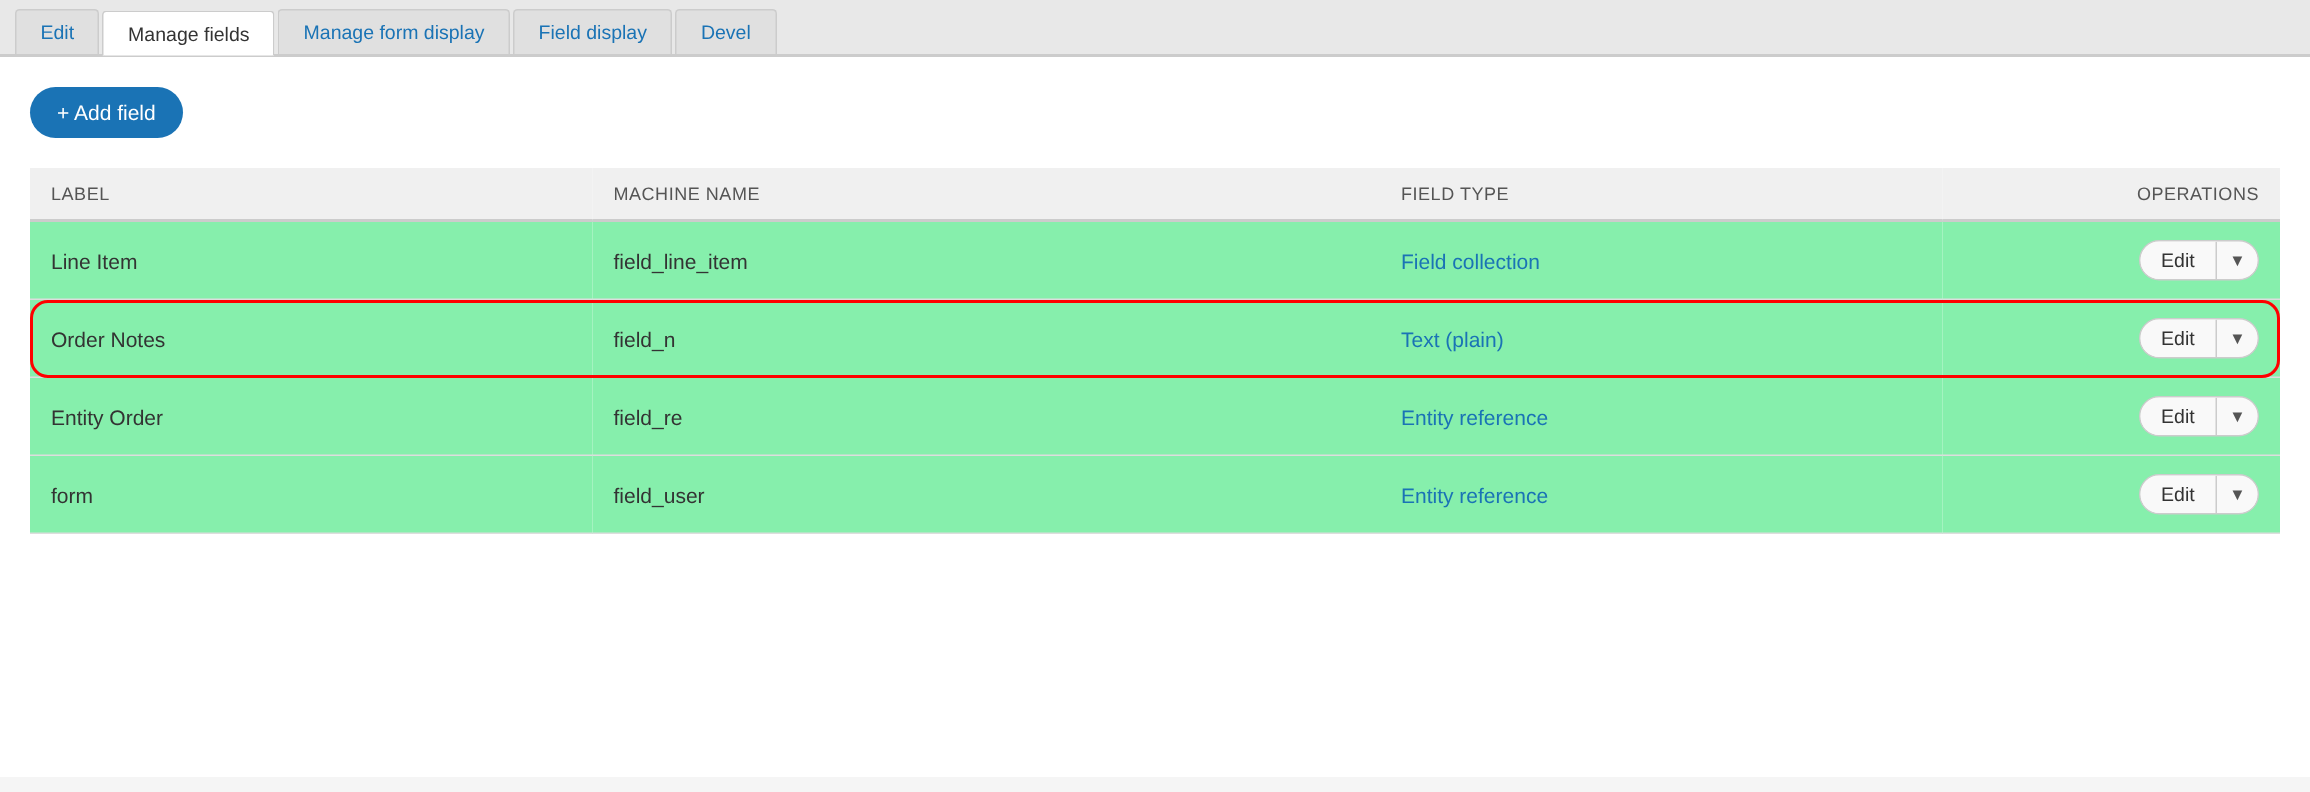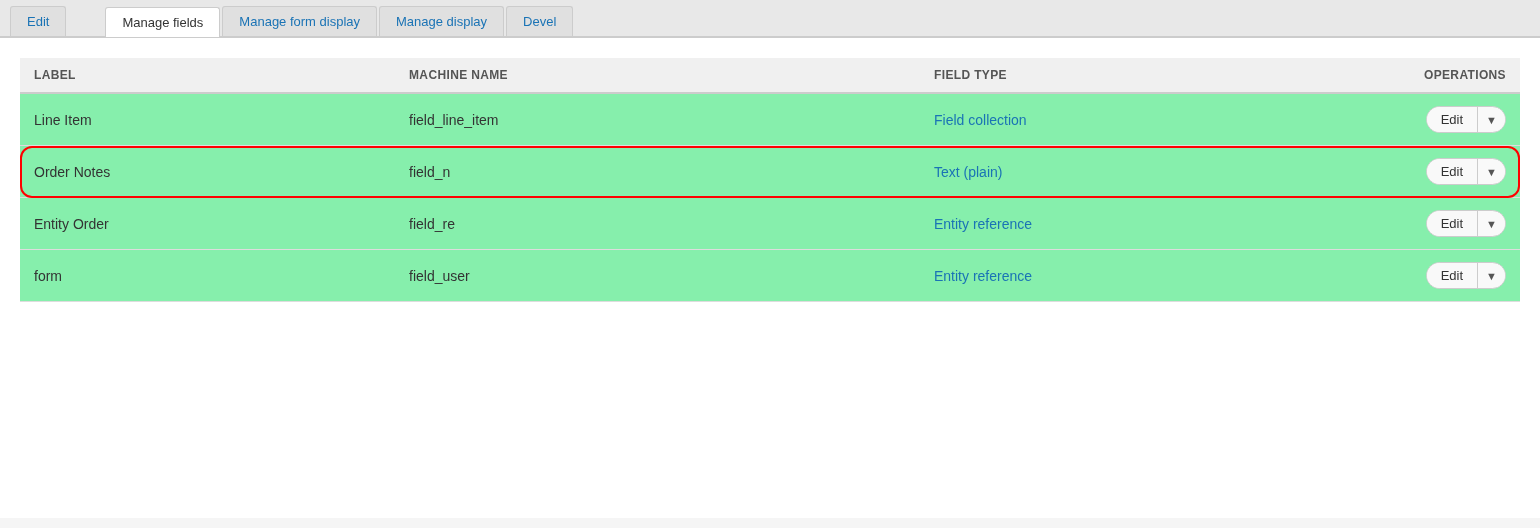--- a/index.html
+++ b/index.html
@@ -33,21 +33,20 @@
       display: inline-block;
     }
     .tab.active {
       background: #fff;
       color: #333;
       border-color: #ccc;
       font-weight: normal;
       position: relative;
       bottom: -1px;
       z-index: 1;
-      margin-left: 37px;
     }
 
     
     .content {
       background: #fff;
       padding: 20px 20px;
       min-height: 480px;
     }
 
     
@@ -69,21 +68,21 @@
       border-collapse: collapse;
     }
     .fields-table thead tr {
       background: #f0f0f0;
       border-bottom: 2px solid #ccc;
     }
     .fields-table thead th {
       text-align: left;
       padding: 10px 14px;
       font-size: 12px;
-      font-weight: bold;
+      font-weight: normal;
       color: #555;
       letter-spacing: 0.03em;
       text-transform: uppercase;
     }
     .fields-table thead th:last-child {
       text-align: right;
     }
     .fields-table tbody tr {
       border-bottom: 1px solid #ddd;
       background: #86efac;
@@ -142,25 +141,26 @@
     .col-type { width: 25%; }
     .col-ops { width: 15%; }
   </style>
 </head>
 <body>
 
 <nav class="tabs">
   <a class="tab">Edit</a>
   <a class="tab active">Manage fields</a>
   <a class="tab">Manage form display</a>
-  <a class="tab">Manage display</a>
+  <a class="tab">Field display</a>
   <a class="tab">Devel</a>
 </nav>
 
 <div class="content">
+  <button class="add-field-btn">+ Add field</button>
 
   <table class="fields-table">
     <thead>
       <tr>
         <th class="col-label">LABEL</th>
         <th class="col-machine">MACHINE NAME</th>
         <th class="col-type">FIELD TYPE</th>
         <th class="col-ops">OPERATIONS</th>
       </tr>
     </thead>

